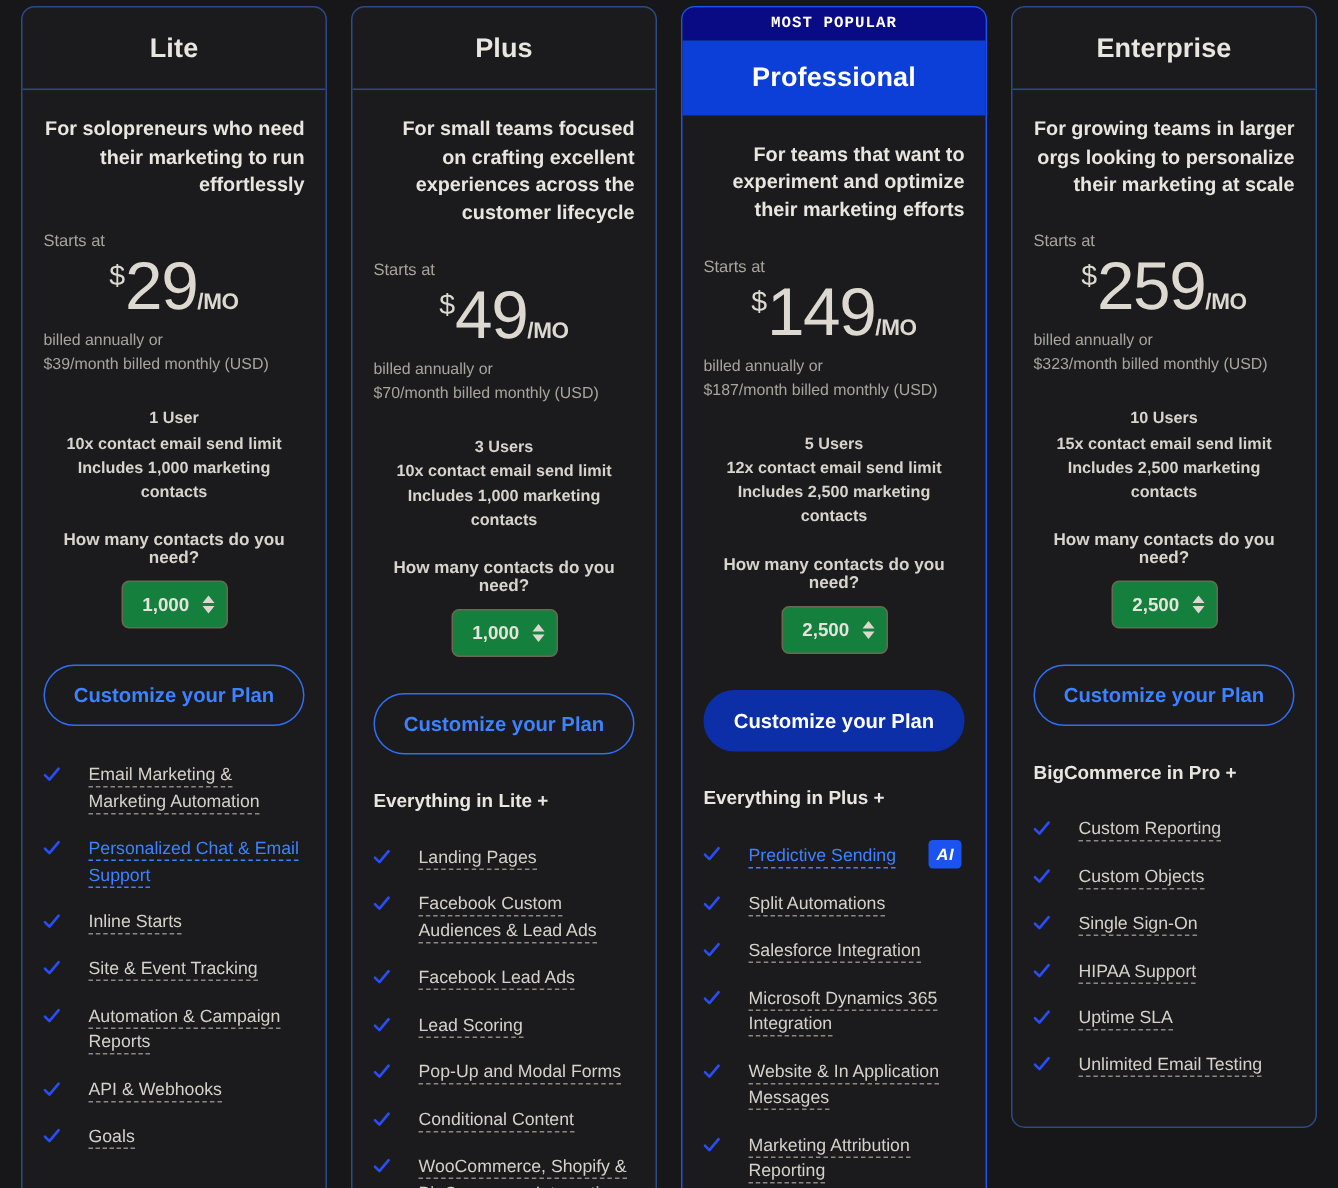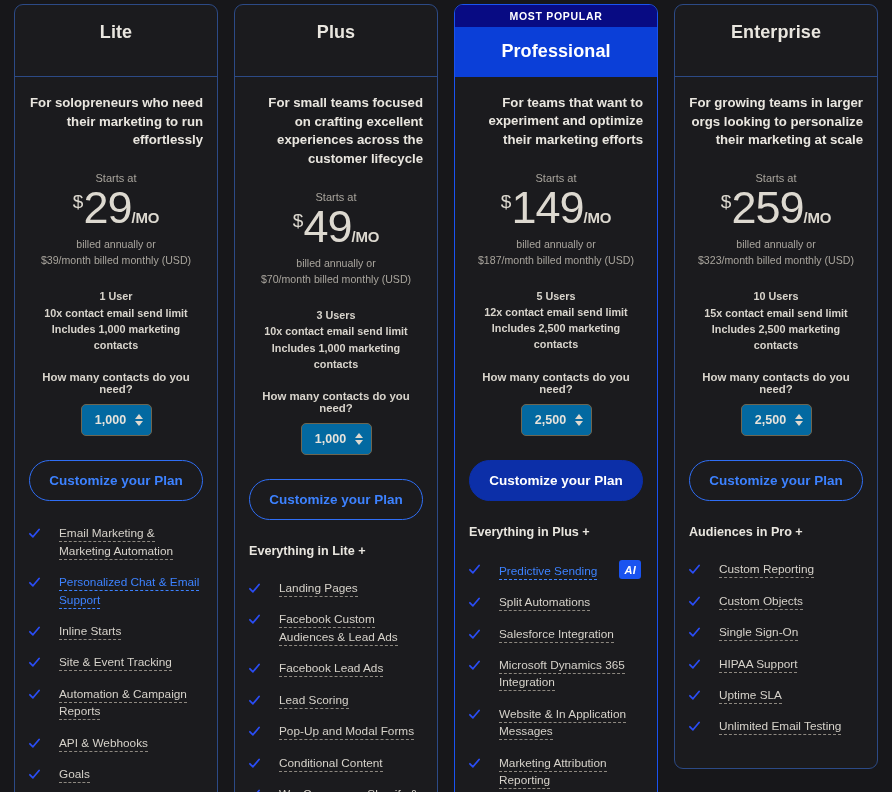--- a/index.html
+++ b/index.html
@@ -46,26 +46,27 @@
   
   .popular-ribbon {
     background: #080b83;
     color: #ffffff;
     font-size: 10.5px;
     font-weight: bold;
     letter-spacing: 0.7px;
     text-align: center;
     padding: 6px 0 5px 0;
     line-height: 1;
+    font-family: Liberation Mono, monospace;
   }
 
   
   .card-header {
     text-align: center;
-    padding: 17px 0 33px 0;
+    padding: 17px 0 16px 0;
     border-bottom: 1px solid #2c4a86;
     font-size: 18px;
     font-weight: bold;
     color: #e9e6df;
     letter-spacing: 0.1px;
   }
   .plan-card.featured .card-header {
     background: #0b3fd8;
     color: #ffffff;
     border-bottom: none;
@@ -83,21 +84,20 @@
   .tagline {
     font-size: 13.2px;
     font-weight: bold;
     line-height: 1.42;
     text-align: right;
     color: #e9e6df;
     margin: 0 0 22px 0;
   }
 
   .starts-at {
-    text-align: center;
     font-size: 11px;
     color: #a9a59d;
     margin-bottom: 1px;
   }
 
   .price-row {
     text-align: center;
     color: #ddd9d0;
     line-height: 1;
     margin-bottom: 6px;
@@ -115,21 +115,21 @@
     letter-spacing: -1px;
     font-weight: normal;
   }
   .price-period {
     font-size: 15px;
     font-weight: bold;
     letter-spacing: -0.2px;
   }
 
   .billing-note {
-    text-align: center;
+    text-align: left;
     font-size: 10.6px;
     color: #a9a59d;
     line-height: 1.52;
     margin-bottom: 20px;
   }
 
   .limits {
     text-align: center;
     font-size: 10.8px;
     font-weight: bold;
@@ -150,21 +150,21 @@
     display: flex;
     justify-content: center;
     margin-bottom: 24px;
   }
   .stepper {
     display: inline-flex;
     align-items: center;
     gap: 7px;
     border: 1px solid #6e6650;
     border-radius: 5px;
-    background: #0369a1;
+    background: #15803d;
     padding: 4px 8px 4px 12px;
     height: 22px;
   }
   .stepper-value {
     font-size: 12.5px;
     font-weight: bold;
     color: #e6e3dc;
     min-width: 34px;
     text-align: center;
   }
@@ -534,21 +534,21 @@
         <div class="stepper-wrap">
           <div class="stepper">
             <span class="stepper-value">2,500</span>
             <span class="stepper-arrows">
               <span class="arrow-up"></span>
               <span class="arrow-down"></span>
             </span>
           </div>
         </div>
         <button class="cta-button">Customize your Plan</button>
-        <div class="everything-in">Audiences in Pro +</div>
+        <div class="everything-in">BigCommerce in Pro +</div>
         <ul class="feature-list">
           <li class="feature-item">
             <span class="check-icon">
               <svg viewBox="0 0 12 12" width="11" height="11" aria-hidden="true">
                 <path d="M1 6.3 L4.3 9.6 L11 1.6" fill="none" stroke="currentColor" stroke-width="1.9" stroke-linecap="round" stroke-linejoin="round"></path>
               </svg>
             </span>
             <span class="label-wrap"><span class="feature-label">Custom Reporting</span></span>
           </li>
           <li class="feature-item">

